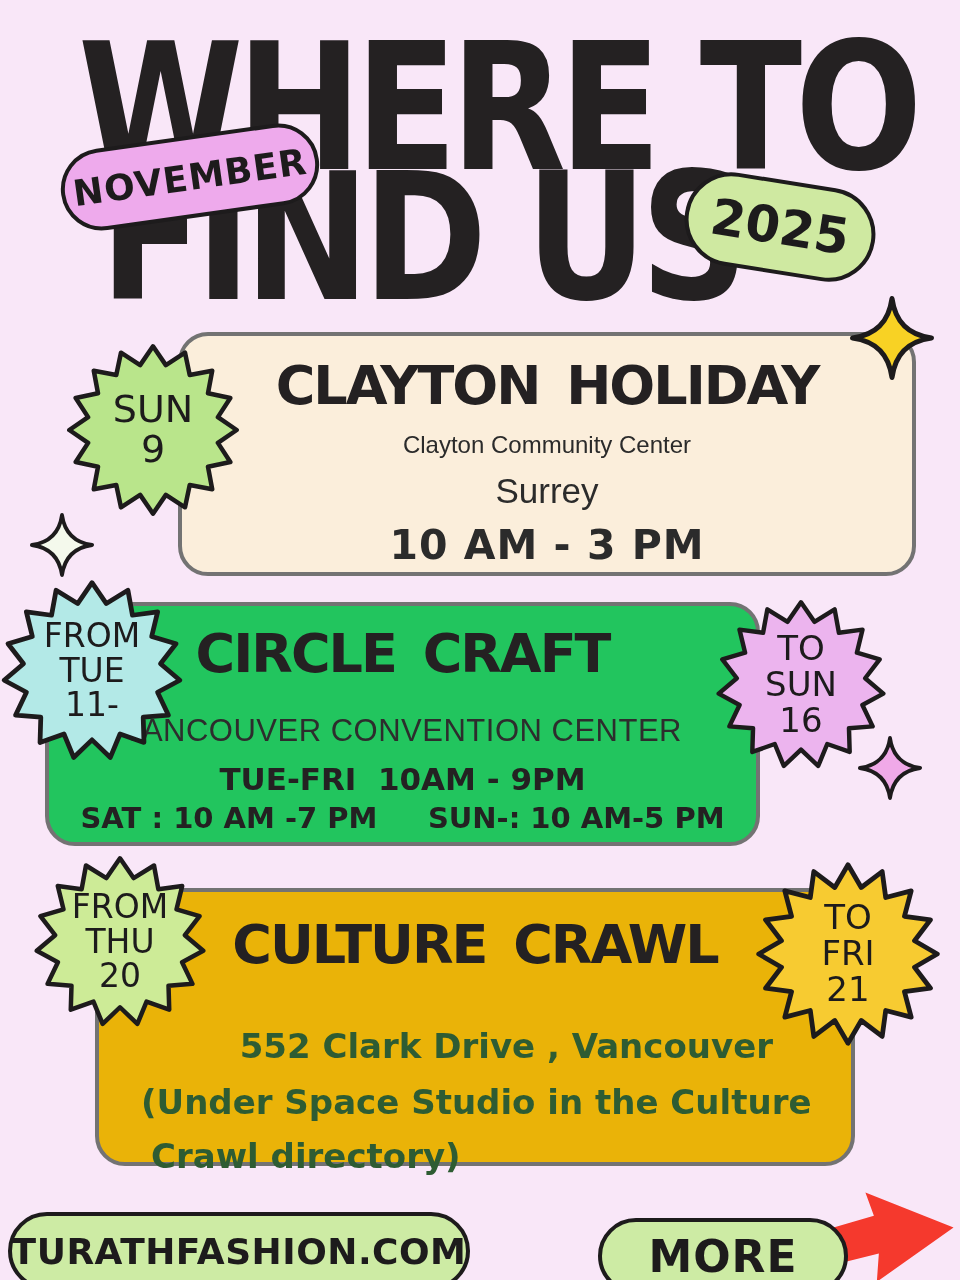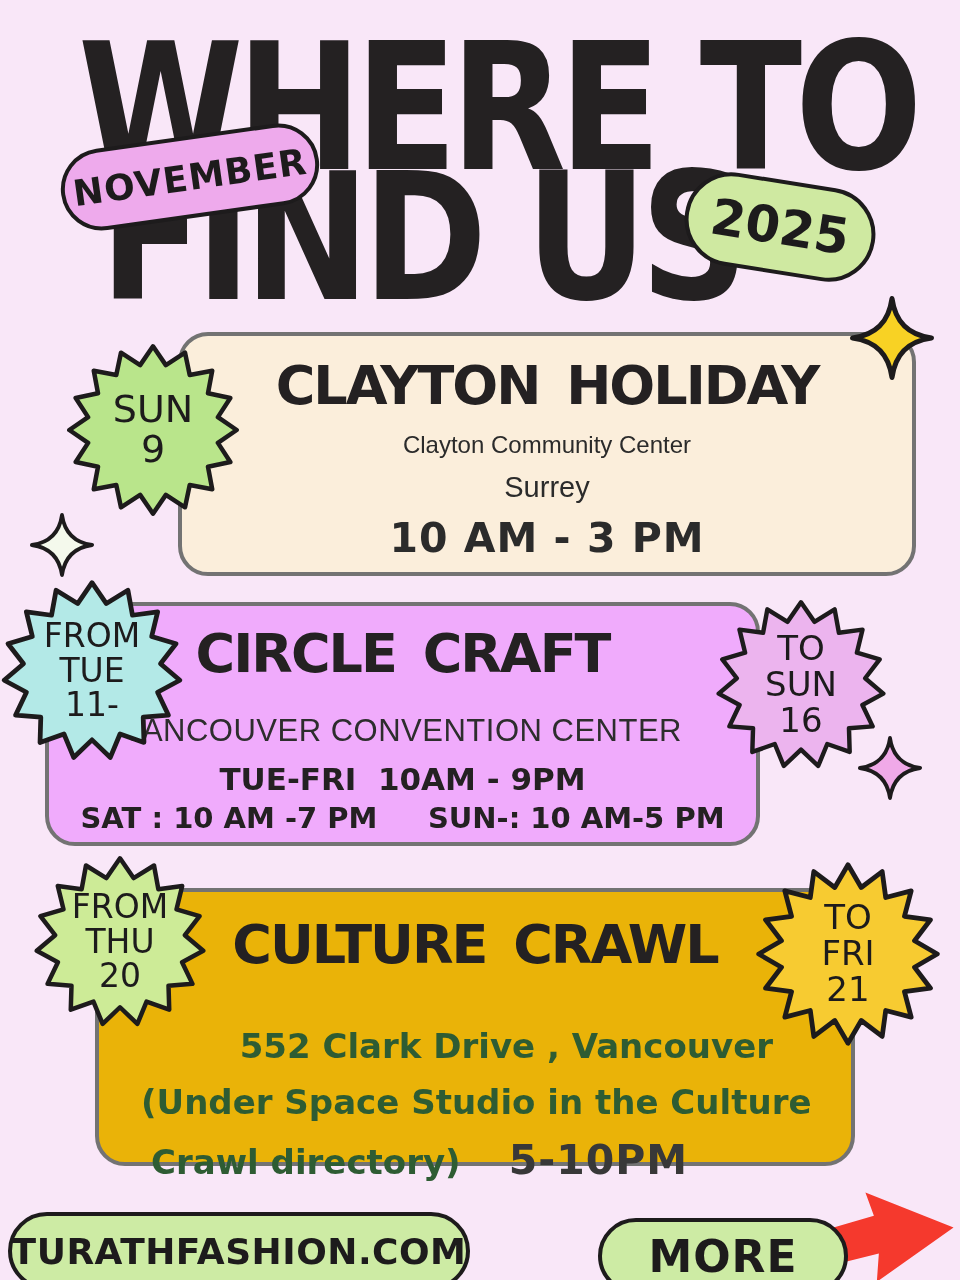--- a/index.html
+++ b/index.html
@@ -30,37 +30,37 @@
   .pill-site{left:8px;top:1212px;width:462px;height:78px;border-radius:40px;
     background:#cdeba4;font-size:36px;letter-spacing:.5px;}
   .pill-more{left:598px;top:1218px;width:250px;height:76px;border-radius:40px;
     background:#cdeba4;font-size:44px;letter-spacing:1px;}
   
   .card{
     position:absolute;border:4px solid #737373;border-radius:30px;
     box-sizing:border-box;text-align:center;z-index:1;
   }
   .card1{left:178px;top:332px;width:738px;height:244px;background:#fbeedb;padding-top:22px;}
-  .card2{left:45px;top:602px;width:715px;height:244px;background:#f0abfc;padding-top:20px;}
+  .card2{left:45px;top:602px;width:715px;height:244px;background:#22c55e;padding-top:20px;}
   .card3{left:95px;top:888px;width:760px;height:278px;background:#eab308;padding-top:25px;}
   .card-title{
     font-weight:bold;font-size:54px;letter-spacing:-2px;word-spacing:10px;
     line-height:1.05;color:#242122;
   }
   .venue{font-family:"Liberation Sans",sans-serif;font-size:24px;color:#2b2b2b;margin-top:16px;}
-  .city{font-family:"Liberation Sans",sans-serif;font-size:29px;color:#2b2b2b;margin-top:12px;}
+  .city{font-family:"Liberation Sans",sans-serif;font-size:35px;color:#2b2b2b;margin-top:12px;}
   .hours-big{font-weight:bold;font-size:41px;letter-spacing:1px;color:#2b2b2b;margin-top:10px;}
   .venue2{font-family:"Liberation Sans",sans-serif;font-size:31px;color:#2d2d2d;margin-top:30px;letter-spacing:.5px;}
   .hours1{font-weight:bold;font-size:31px;margin-top:12px;white-space:pre;color:#242122;}
   .hours2{font-weight:bold;font-size:29px;margin-top:4px;white-space:pre;color:#242122;}
   .address{font-weight:bold;font-size:34px;color:#2e5c33;margin-top:52px;
     text-align:right;padding-right:78px;}
   .note1{font-weight:bold;font-size:34px;color:#2e5c33;margin-top:16px;
     text-align:left;padding-left:42px;}
-  .note-row{display:flex;align-items:baseline;gap:48px;margin-top:14px;padding-left:52px;}
+  .note-row{display:flex;align-items:baseline;gap:68px;margin-top:14px;padding-left:52px;}
   .note2{font-weight:bold;font-size:34px;color:#2e5c33;}
   .hours3{font-weight:bold;font-size:41px;color:#383838;letter-spacing:1px;}
   
   .badge{
     position:absolute;display:flex;align-items:center;justify-content:center;
     text-align:center;font-weight:normal;color:#1d1b1c;z-index:4;
   }
   .badge svg{position:absolute;inset:0;width:100%;height:100%;}
   .badge .lines{position:relative;z-index:1;line-height:1.05;}
   .burst polygon{stroke:#1d1b1c;stroke-width:5;stroke-linejoin:round;}
@@ -143,21 +143,20 @@
       <div>16</div>
     </div>
   </div>
 
   <div class="card card3">
     <div class="card-title">CULTURE CRAWL</div>
     <div class="address">552 Clark Drive , Vancouver</div>
     <div class="note1">(Under Space Studio in the Culture</div>
     <div class="note-row">
       <span class="note2">Crawl directory)</span>
-      <span class="hours3">5-10PM</span>
     </div>
   </div>
   <div class="badge badge-fromthu">
     <svg class="burst fill-lime" viewBox="0 0 200 200">
         <polygon points="100.0,7.0 115.1,29.0 137.8,15.0 142.6,41.3 169.1,37.8 162.8,63.7 188.4,71.3 172.1,92.4 192.5,109.7 169.0,122.4 180.5,146.5 153.9,148.5 154.7,175.2 129.5,166.3 119.3,191.0 100.0,172.5 80.7,191.0 70.5,166.3 45.3,175.2 46.1,148.5 19.5,146.5 31.0,122.4 7.5,109.7 27.9,92.4 11.6,71.3 37.2,63.7 30.9,37.8 57.4,41.3 62.2,15.0 84.9,29.0"></polygon>
       </svg>
     <div class="lines">
       <div>FROM</div>
       <div>THU</div>
       <div>20</div>

